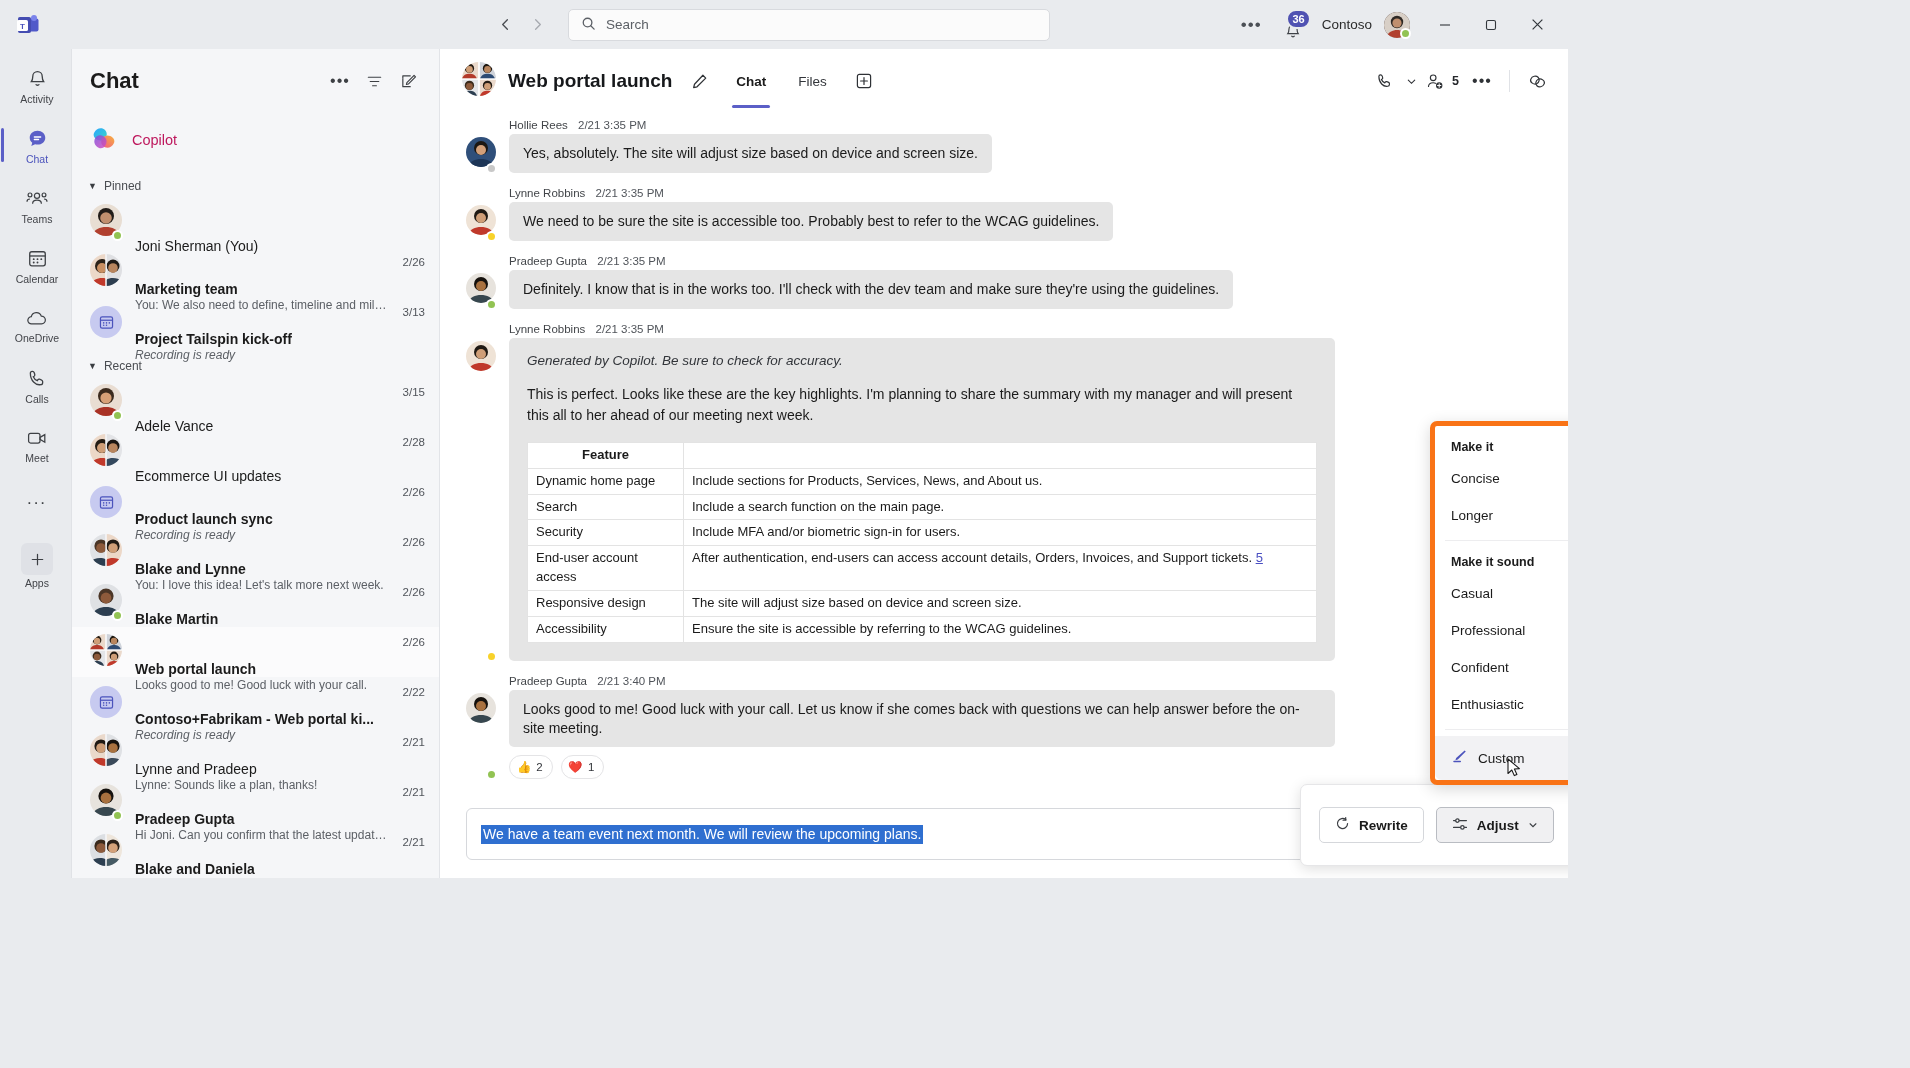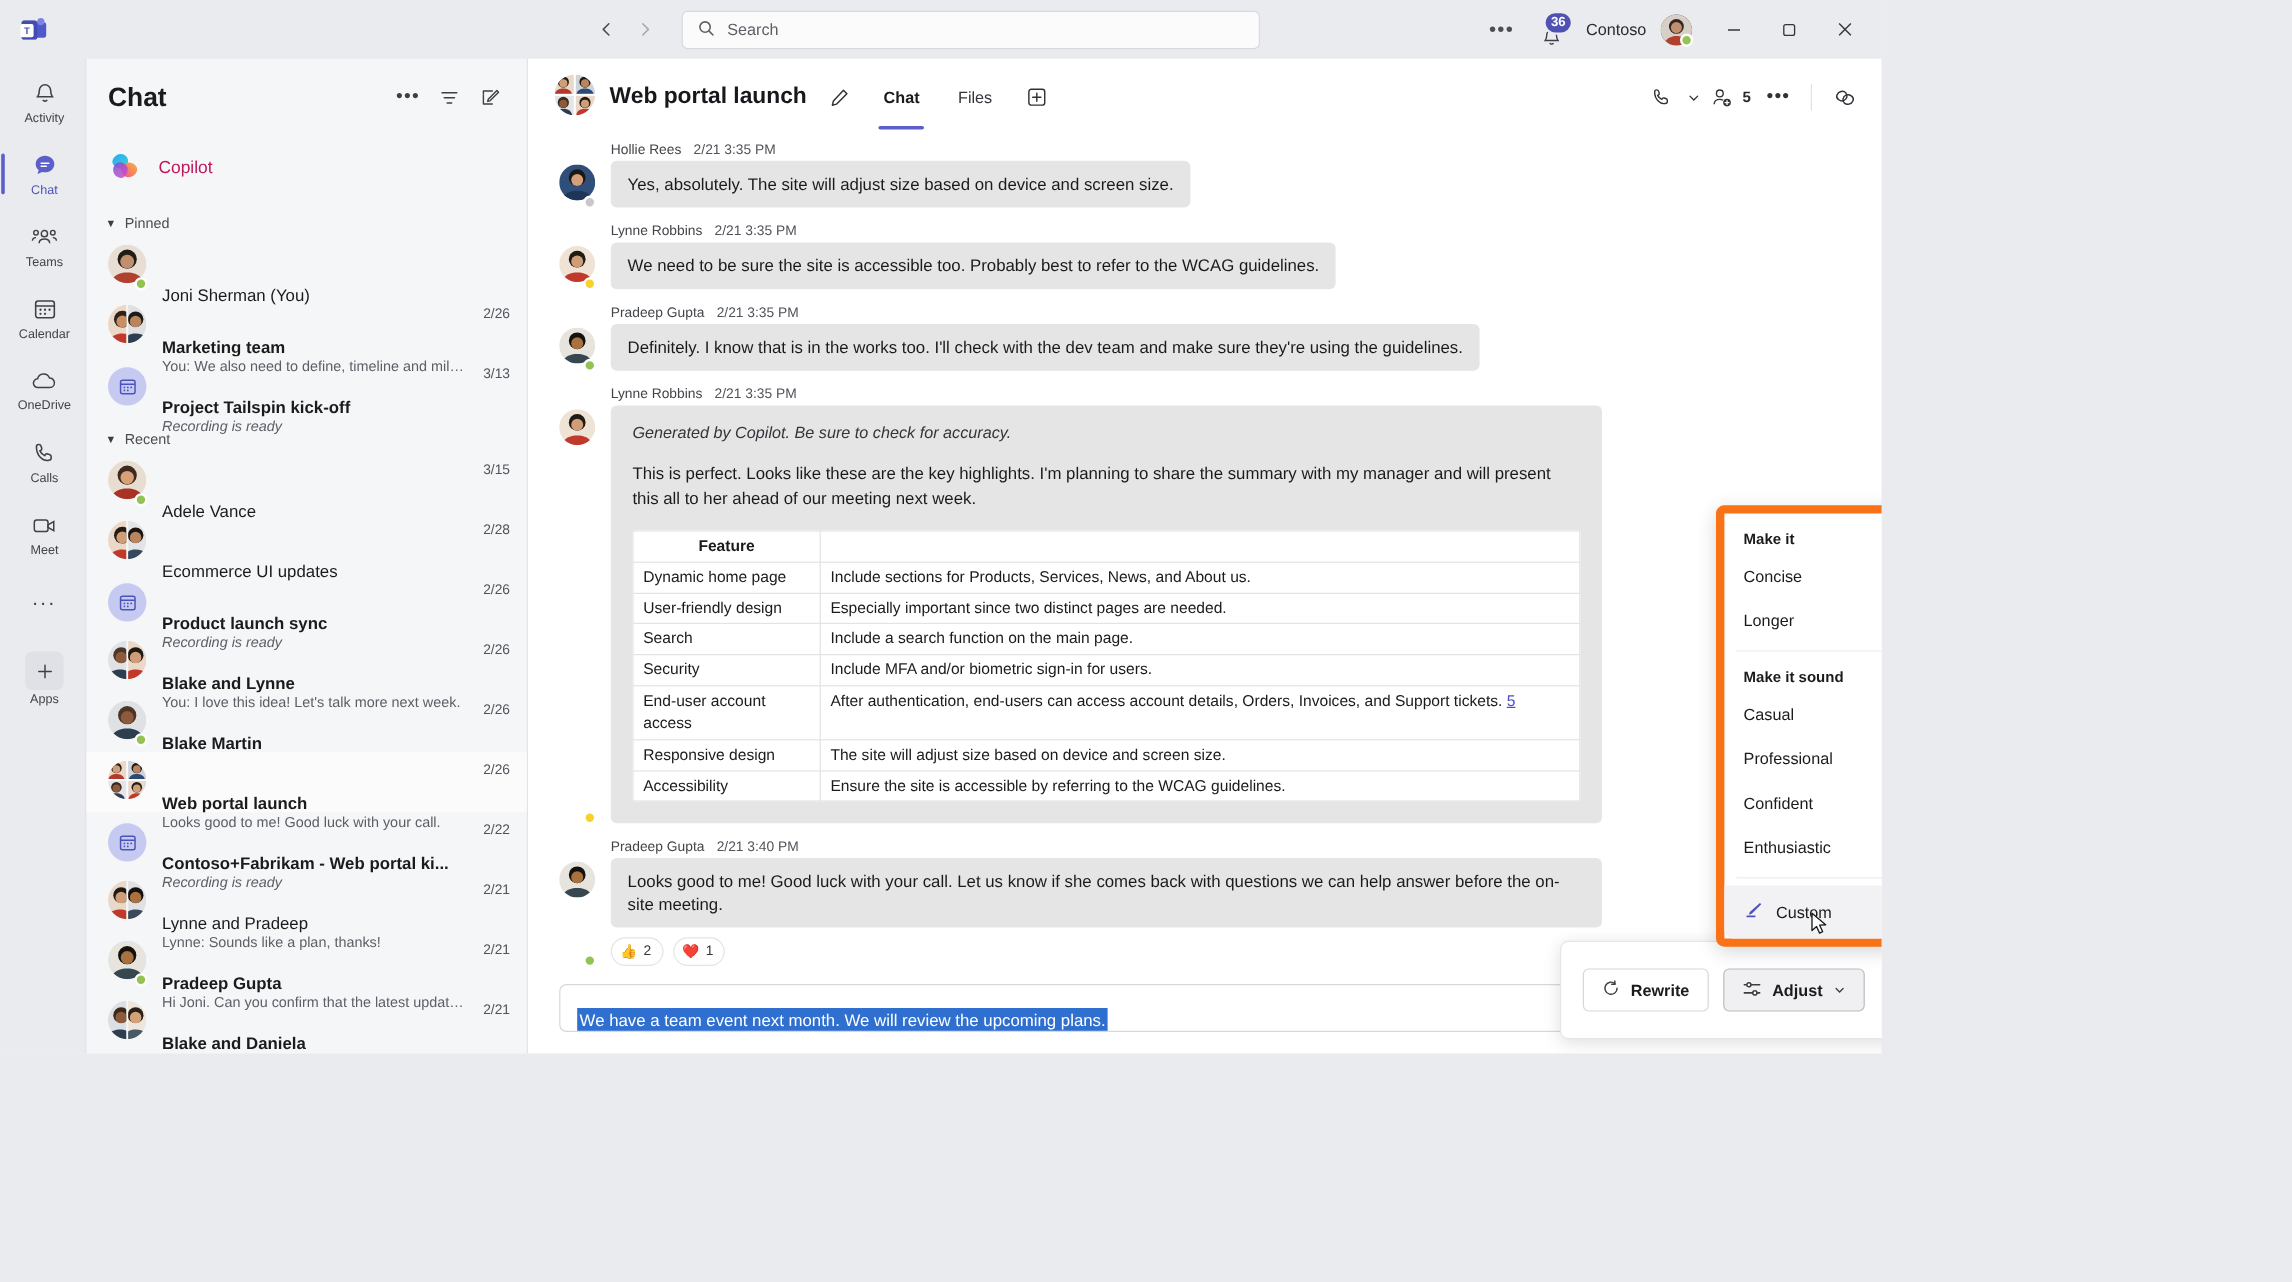--- a/index.html
+++ b/index.html
@@ -160,22 +160,22 @@
 
   .reactions { display:flex; gap:8px; margin-top:8px; }
   .react {
     height:24px; border:1px solid #e4e4e6; border-radius:12px; background:#fff;
     display:flex;align-items:center;gap:5px;padding:0 9px 0 7px; font-size:11.5px;color:#32353a;
   }
 
   
   .compose-wrap { padding: 0 26px 18px 26px; }
   .compose {
-    border:1.5px solid #d6d8dc; border-radius:6px; height:40px;
-    display:flex;align-items:flex-end; padding: 0 12px 0 14px; background:#fff;
+    border:1.5px solid #d6d8dc; border-radius:6px; height:52px;
+    display:flex;align-items:center; padding: 0 12px 0 14px; background:#fff;
   }
   .compose-text { font-size:14px; background:#2f6fd0; color:#fff; padding: 1.5px 2px; }
   .compose-icons { margin-left:auto; display:flex; align-items:center; gap:7px; color:#3b3e43;}
   .cic { width:28px;height:28px;display:flex;align-items:center;justify-content:center;font-size:15px;border-radius:4px;}
 
   
   .rewrite-bar {
     position:absolute; left:860px; top:735px; width:618px; height:82px;
     background:#fff; border:1px solid #e6e6e8; border-radius:7px;
     box-shadow: 0 3px 14px rgba(0,0,0,.13);
@@ -183,21 +183,21 @@
   }
   .pillbtn {
     height:36px; border:1px solid #d5d7db; border-radius:5px; background:#fff;
     display:flex;align-items:center;gap:9px;padding:0 15px; font-size:13.5px;color:#1b1b1b;font-weight:600;
   }
   .pillbtn.sel { border-color:#b9bcc2; background:#f0f0f2;}
 
   
   .adjust-menu {
     position:absolute; left:990px; top:372px; width:182px;
-    background:#fff; border:7px solid #f97316; border-radius:7px;
+    background:#fff; border:5px solid #f97316; border-radius:7px;
     box-shadow: 0 4px 16px rgba(0,0,0,.16);
     padding: 6px 0 0 0;
   }
   .am-head { font-size:12.5px;font-weight:700;color:#1b1b1b; padding: 8px 16px 6px 16px;}
   .am-item { font-size:13.5px; color:#1b1b1b; padding: 11px 16px; }
   .am-sep { height:1px; background:#ededef; margin: 6px 10px; }
   .am-custom {
     display:flex;align-items:center;gap:10px; font-size:13.5px;color:#1b1b1b;
     padding: 12px 16px; background:#f2f2f4; border-radius: 0 0 7px 7px;
     position:relative;
@@ -1037,24 +1037,20 @@
                 <tbody>
                     <tr>
                   <th class="c1">Feature</th>
                   <th></th>
                 </tr>
                 <tr>
                   <td class="c1">Dynamic home page</td>
                   <td>Include sections for Products, Services, News, and About us.</td>
                 </tr>
                 <tr>
-                  <td class="c1">User-friendly design</td>
-                  <td>Especially important since two distinct pages are needed.</td>
-                </tr>
-                <tr>
                   <td class="c1">Search</td>
                   <td>Include a search function on the main page.</td>
                 </tr>
                 <tr>
                   <td class="c1">Security</td>
                   <td>Include MFA and/or biometric sign-in for users.</td>
                 </tr>
                 <tr>
                   <td class="c1">End-user account access</td>
                   <td><span>After authentication, end-users can access account details, Orders, Invoices, and Support tickets.</span> <span class="lnk">5</span></td>

